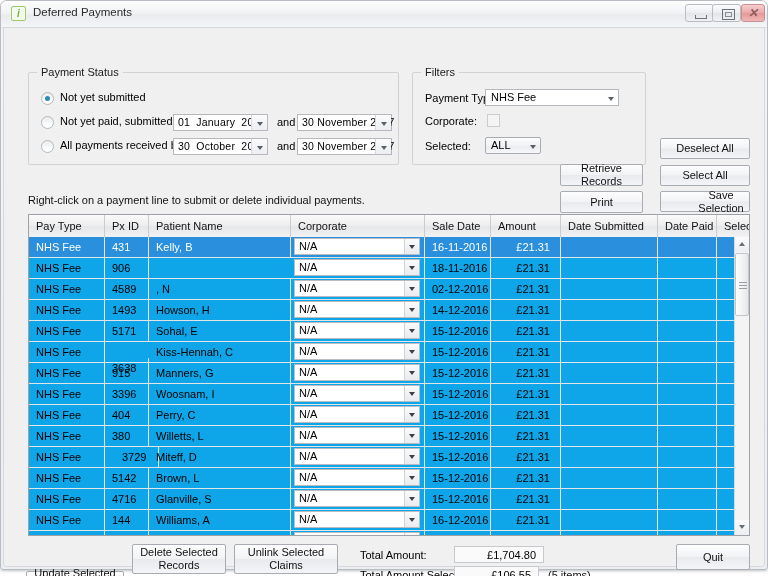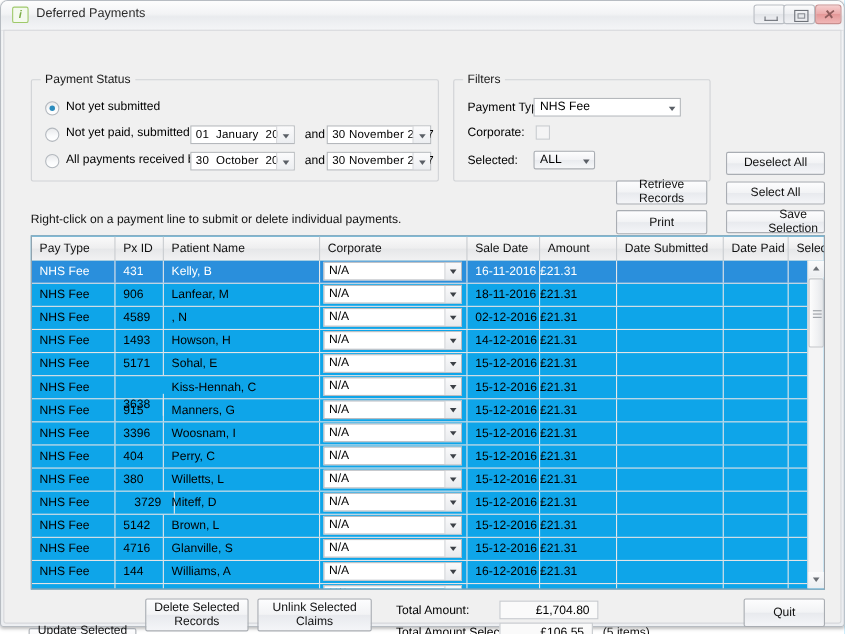--- a/index.html
+++ b/index.html
@@ -157,21 +157,21 @@
     border-right:1px solid #c9ccd0;overflow:hidden;white-space:nowrap;
   }
   #rows{position:absolute;left:0;top:22px;right:15px;bottom:0;overflow:hidden;}
   .row{position:relative;height:20px;border-bottom:1px solid #e3e4e6;}
   .row.sel{background:#2a8fdc;color:#fff;}
   .cell{
     position:absolute;top:0;height:20px;line-height:20px;font-size:11px;
     padding-left:7px;box-sizing:border-box;overflow:hidden;white-space:nowrap;
   }
   .cell.vsep{border-right:1px solid #e6e7e9;}
-  .cell.num{text-align:left;padding-left:0;padding-right:10px;}
+  .cell.num{text-align:right;padding-left:0;padding-right:10px;}
   .cellcombo{
     position:absolute;top:1px;height:17px;box-sizing:border-box;
     border:1px solid #b9bcc1;background:#fff;
   }
   .cellcombo .t{position:absolute;left:4px;top:1px;font-size:11px;color:#000;}
   .cellcombo .b{
     position:absolute;right:0;top:0;bottom:0;width:14px;
     background:linear-gradient(to bottom,#fafafb,#e9ebee);border-left:1px solid #cfd2d6;
   }
   .cellcombo .b .arrow-dn{border-top-color:#3c4046;margin-top:-2px;}
@@ -337,21 +337,20 @@
             </div>
             <div class="cell vsep" style="left: 396px; width: 66px;">16-11-2016</div>
             <div class="cell vsep num" style="left: 462px; width: 70px;">£21.31</div>
             <div class="cell vsep" style="left: 532px; width: 97px;"></div>
             <div class="cell vsep" style="left: 629px; width: 59px;"></div>
             <div class="cell" style="left: 688px; width: 58px;"></div>
           </div>
           <div class="row">
             <div class="cell vsep" style="left: 0px; width: 76px;">NHS Fee</div>
             <div class="cell vsep" style="left: 76px; width: 44px;">906</div>
-            <div class="cell vsep" style="left: 120px; width: 142px;">Lanfear, M</div>
             <div class="cell vsep" style="left: 262px; width: 134px;"></div>
             <div class="cellcombo" style="left: 265px; width: 126px;">
               <span class="t">N/A</span>
               <span class="b">
                 <span class="arrow-dn"></span>
               </span>
             </div>
             <div class="cell vsep" style="left: 396px; width: 66px;">18-11-2016</div>
             <div class="cell vsep num" style="left: 462px; width: 70px;">£21.31</div>
             <div class="cell vsep" style="left: 532px; width: 97px;"></div>

